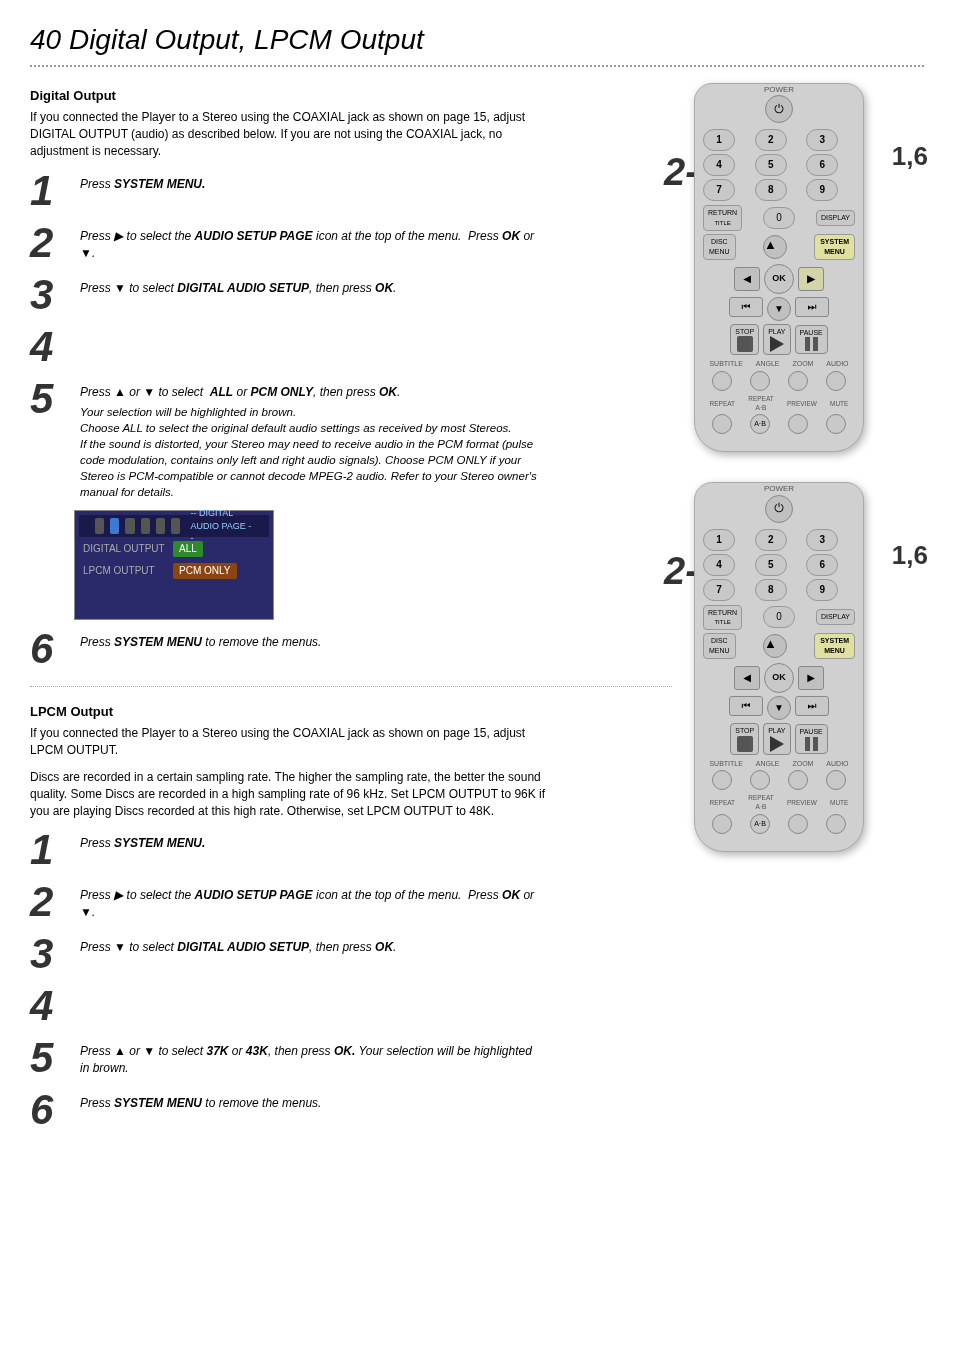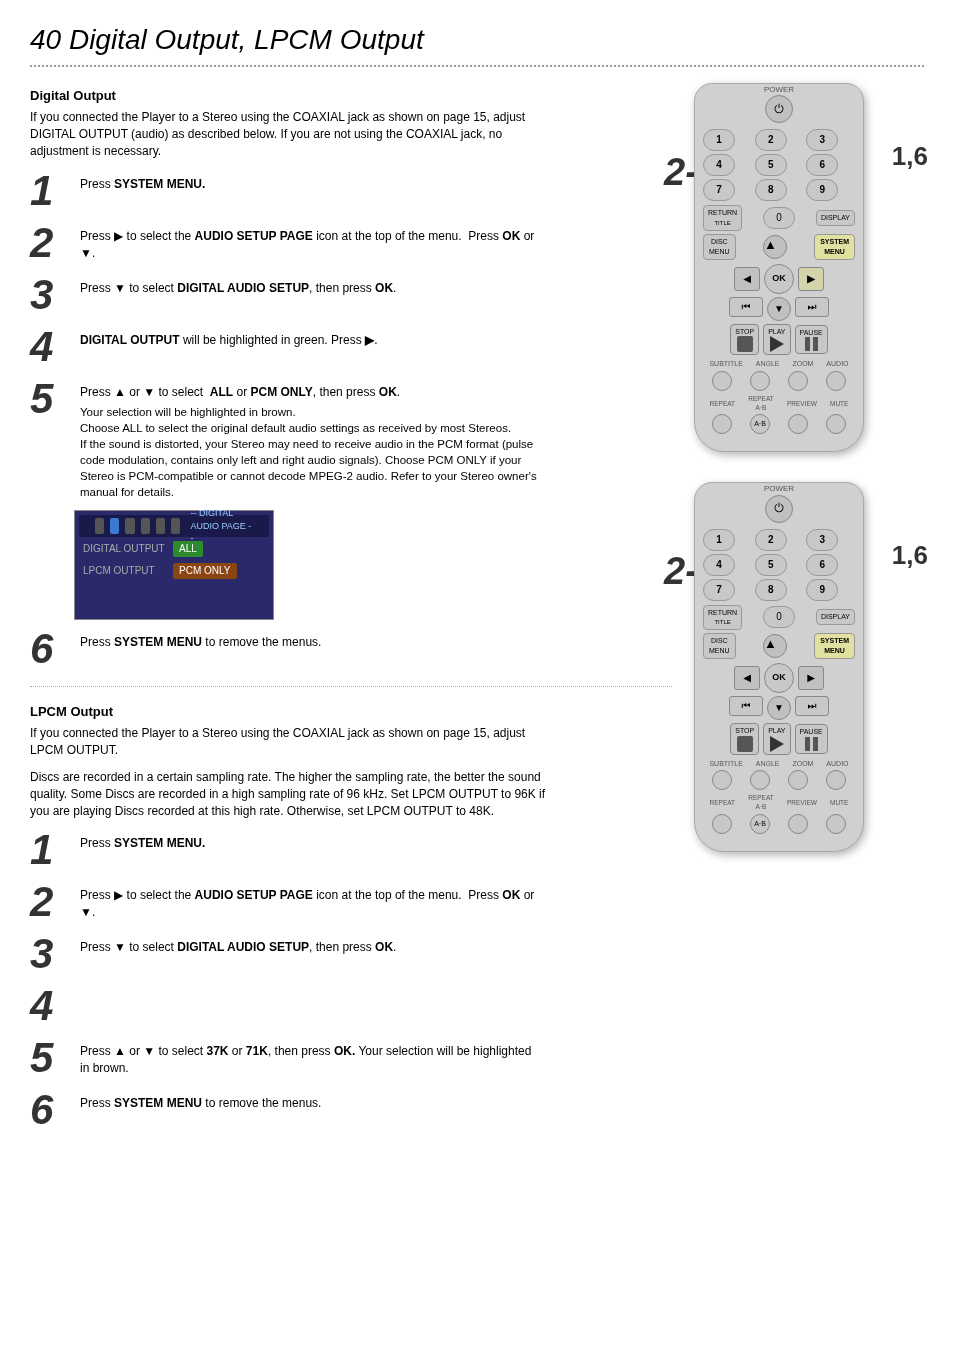--- a/index.html
+++ b/index.html
@@ -57,20 +57,21 @@
       font-style: italic;
       color: #333;
       min-width: 44px;
       line-height: 1;
       margin-right: 6px;
     }
     .step-text {
       font-size: 12px;
       padding-top: 6px;
       max-width: 460px;
+      font-style: italic;
     }
     .step-text b { font-weight: bold; }
     .step-text .sub-text {
       font-size: 11.5px;
       margin-top: 3px;
     }
 
     
     .menu-screenshot {
       border: 1px solid #888;
@@ -338,23 +339,20 @@
 
     <div class="step-row">
       <div class="step-num">3</div>
       <div class="step-text">
         Press <b>▼</b> to select <b>DIGITAL AUDIO SETUP</b>, then press <b>OK</b>.
       </div>
     </div>
 
     <div class="step-row">
       <div class="step-num">4</div>
-      <div class="step-text">
-        <b>DIGITAL OUTPUT</b> will be highlighted in green. Press <b>▶</b>.
-      </div>
     </div>
 
     <div class="step-row">
       <div class="step-num">5</div>
       <div class="step-text">
         Press <b>▲</b> or <b>▼</b> to select &nbsp;<b>ALL</b> or <b>PCM ONLY</b>, then press <b>OK</b>.<br>
         <div class="sub-text">Your selection will be highlighted in brown.<br>
         Choose ALL to select the original default audio settings as received by most Stereos.<br>
         If the sound is distorted, your Stereo may need to receive audio in the PCM format (pulse code modulation, contains only left and right audio signals). Choose PCM ONLY if your Stereo is PCM-compatible or cannot decode MPEG-2 audio. Refer to your Stereo owner's manual for details.</div>
       </div>
@@ -414,21 +412,21 @@
       </div>
     </div>
 
     <div class="step-row">
       <div class="step-num">4</div>
     </div>
 
     <div class="step-row">
       <div class="step-num">5</div>
       <div class="step-text">
-        Press <b>▲</b> or <b>▼</b> to select <b>37K</b> or <b>71K</b>, then press <b>OK.</b> Your selection will be highlighted in brown.
+        Press <b>▲</b> or <b>▼</b> to select <b>37K</b> or <b>43K</b>, then press <b>OK.</b> Your selection will be highlighted in brown.
       </div>
     </div>
 
     <div class="step-row">
       <div class="step-num">6</div>
       <div class="step-text">
         Press <b>SYSTEM MENU</b> to remove the menus.
       </div>
     </div>
 

